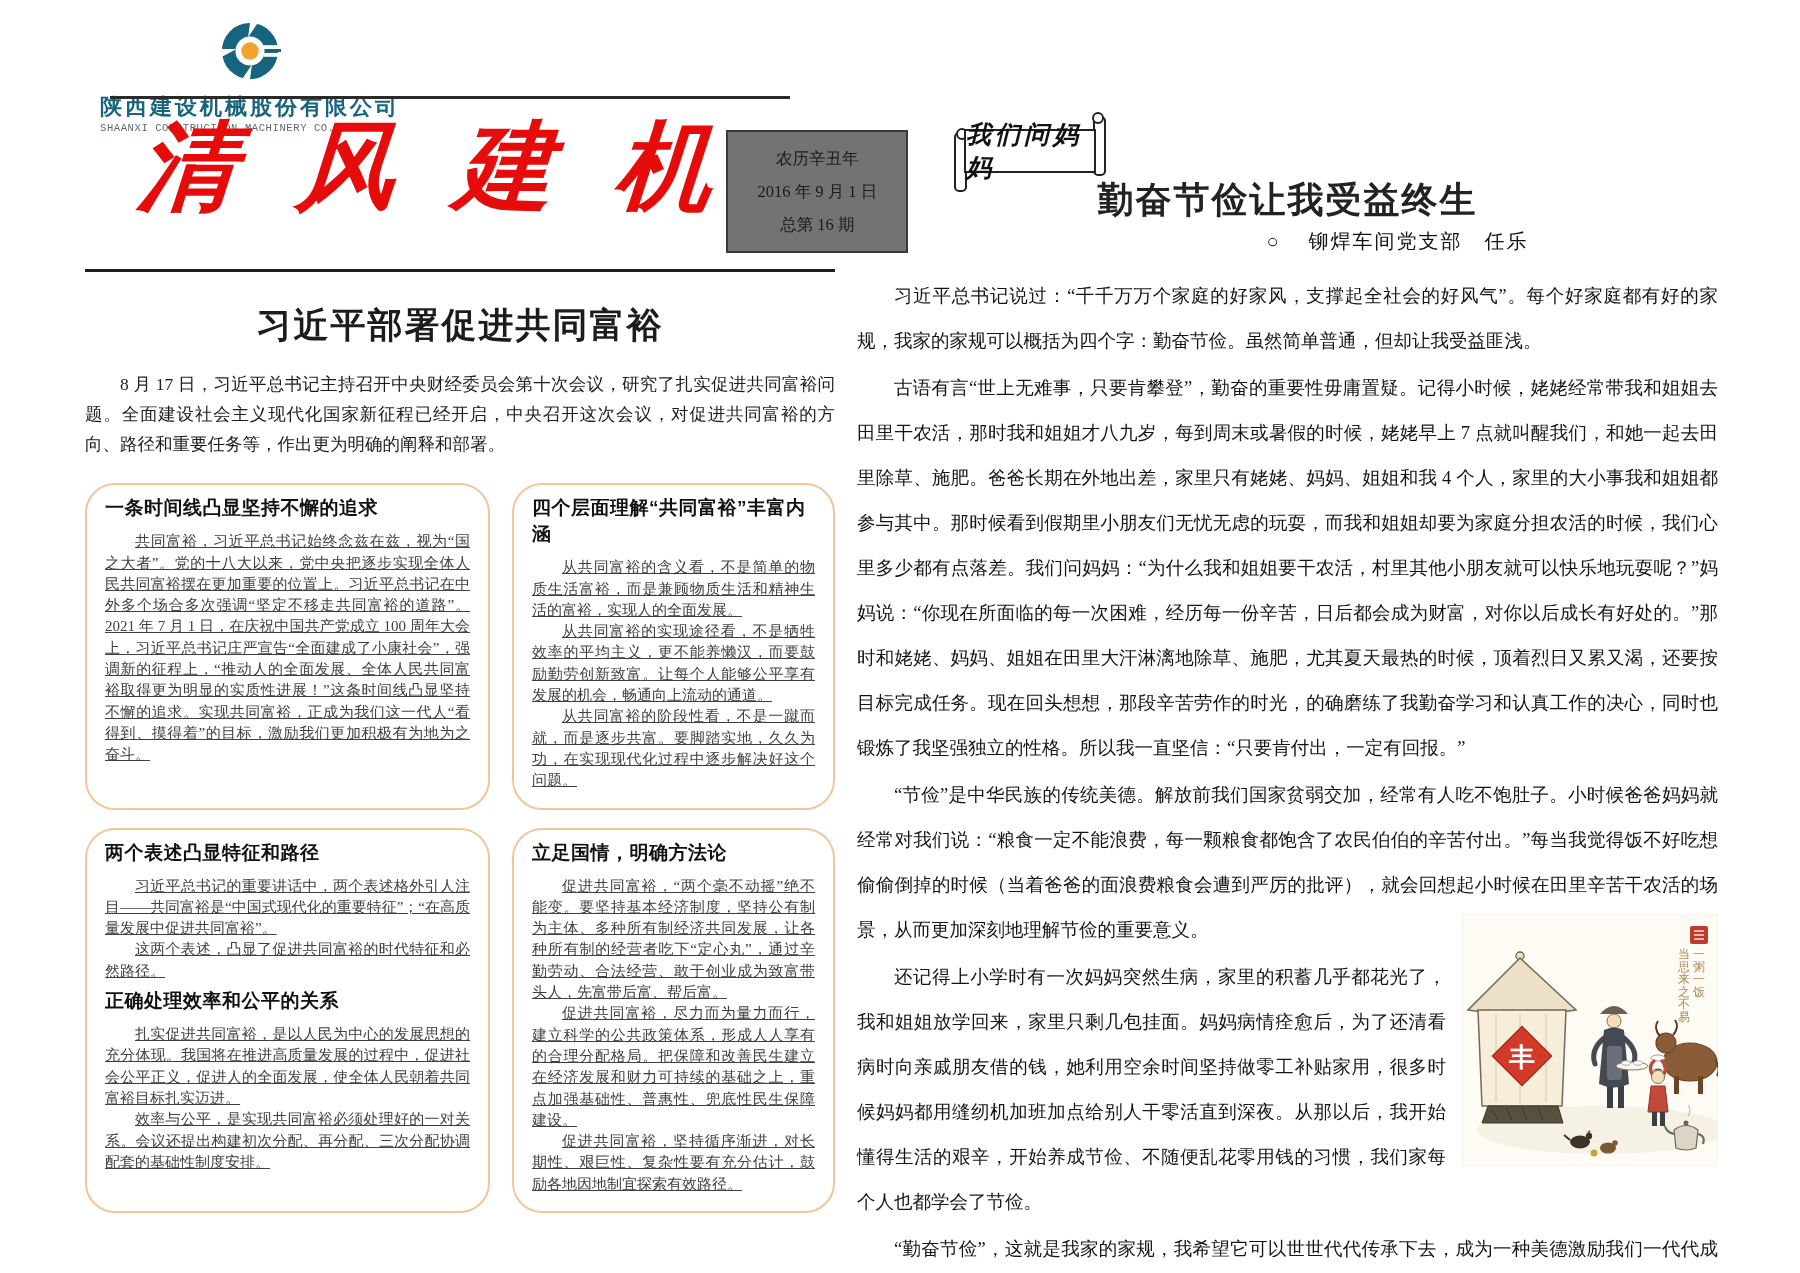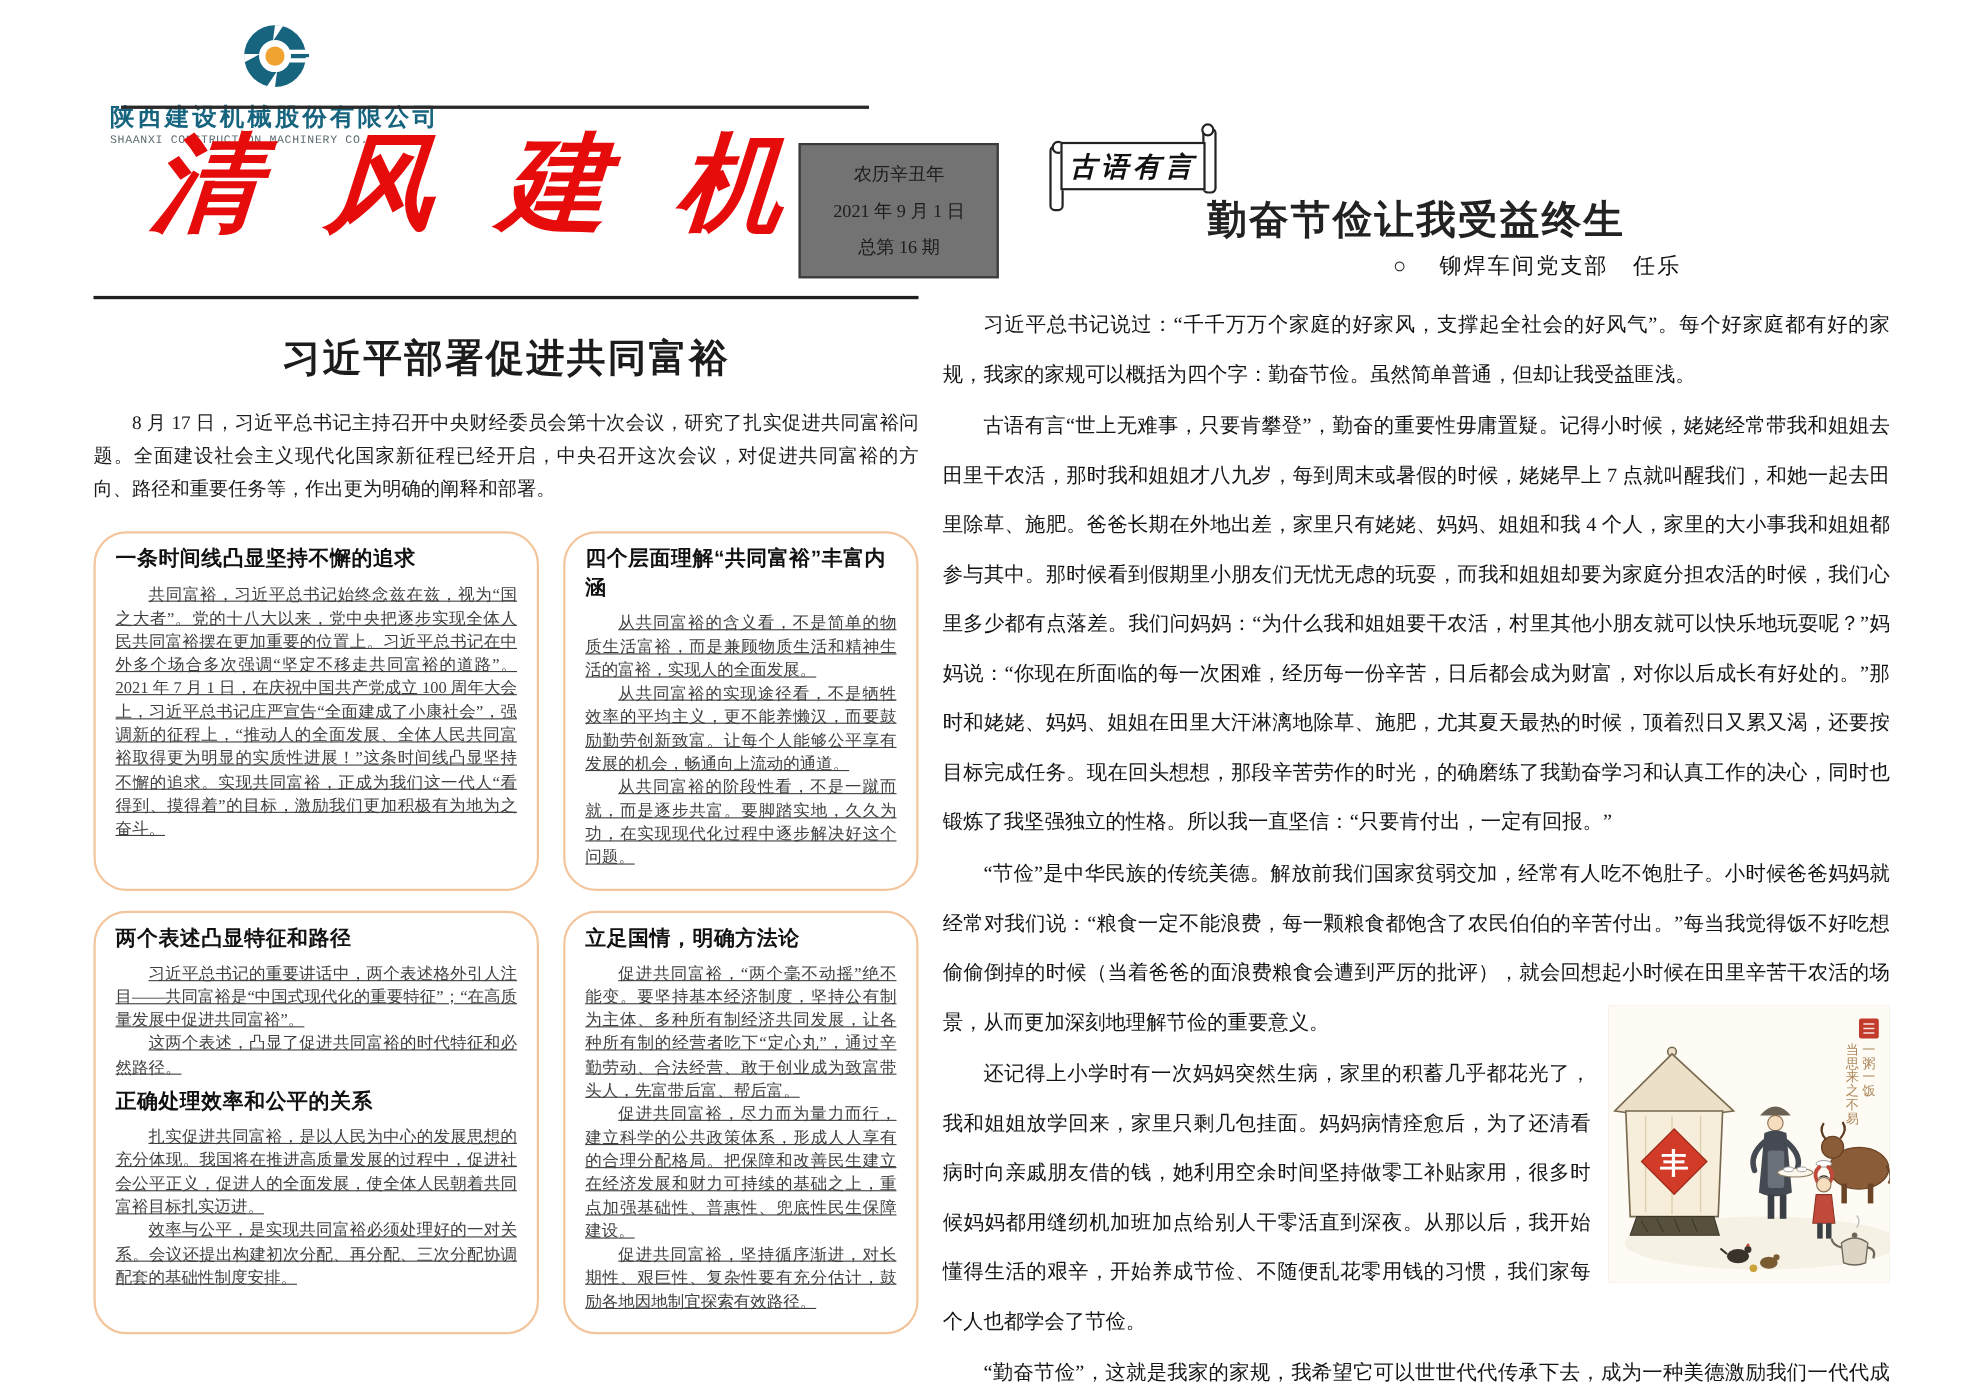--- a/index.html
+++ b/index.html
@@ -117,21 +117,21 @@
       <span class="company-en">SHAANXI CONSTRUCTION MACHINERY CO., LTD.</span>
     </span>
   </div>
   <div class="header-rule"></div>
 
   <div class="left-page">
     <div class="masthead-row">
       <div class="masthead-title">清 风 建 机</div>
       <div class="issue-box">
         <div>农历辛丑年</div>
-        <div>2021 年 9 月 1 日</div>
+        <div>2016 年 9 月 1 日</div>
         <div>总第 16 期</div>
       </div>
     </div>
     <div class="masthead-rule"></div>
 
     <div class="headline">习近平部署促进共同富裕</div>
     <p class="intro">8 月 17 日，习近平总书记主持召开中央财经委员会第十次会议，研究了扎实促进共同富裕问题。全面建设社会主义现代化国家新征程已经开启，中央召开这次会议，对促进共同富裕的方向、路径和重要任务等，作出更为明确的阐释和部署。</p>
 
     <div class="boxes-grid">
         <div class="box">
@@ -162,21 +162,21 @@
   </div>
 
   <div class="right-page">
     <div class="rp-header">
       <div class="banner">
         <span class="banner-roll left"></span>
         <span class="banner-roll right"></span>
         <span class="banner-curl left"></span>
         <span class="banner-curl right"></span>
         <div class="banner-body">
-          <span class="banner-text">古语有言</span>
+          <span class="banner-text">我们问妈妈</span>
         </div>
       </div>
       <div class="rp-headline">勤奋节俭让我受益终生</div>
       <div class="rp-byline">
         <span>○</span>
         <span>&nbsp;&nbsp;</span>
         <span>铆焊车间党支部　任乐</span>
       </div>
     </div>
 

